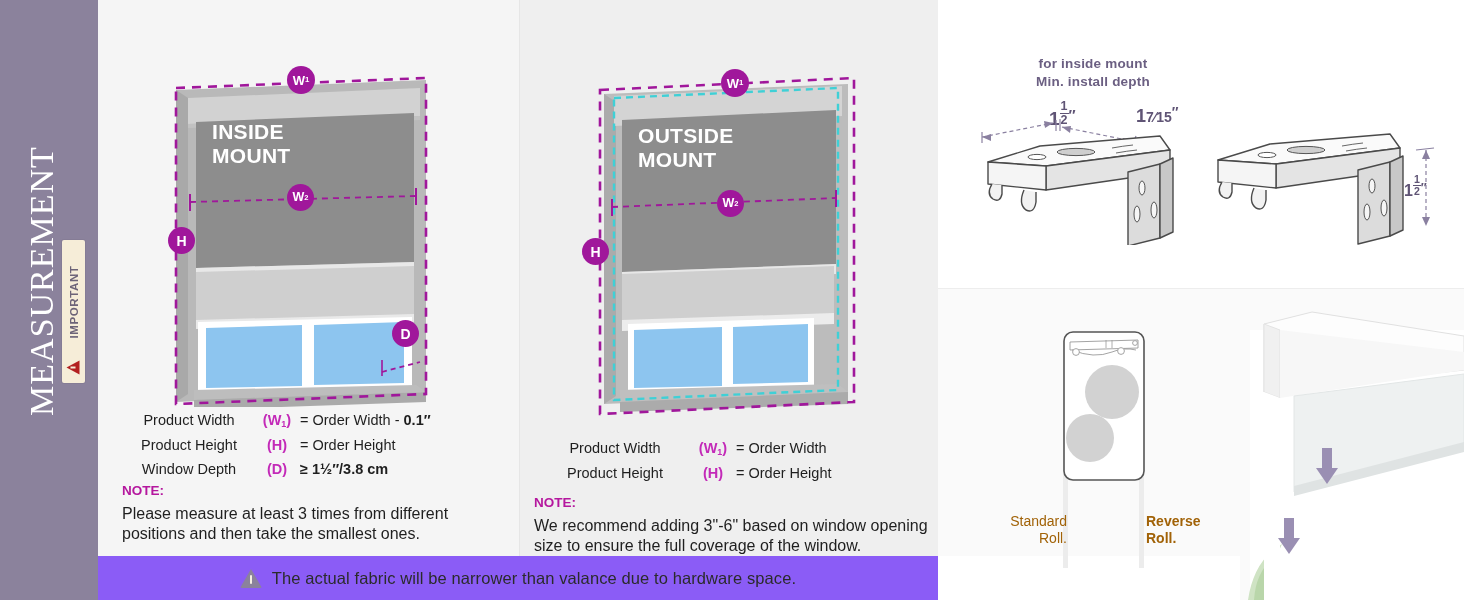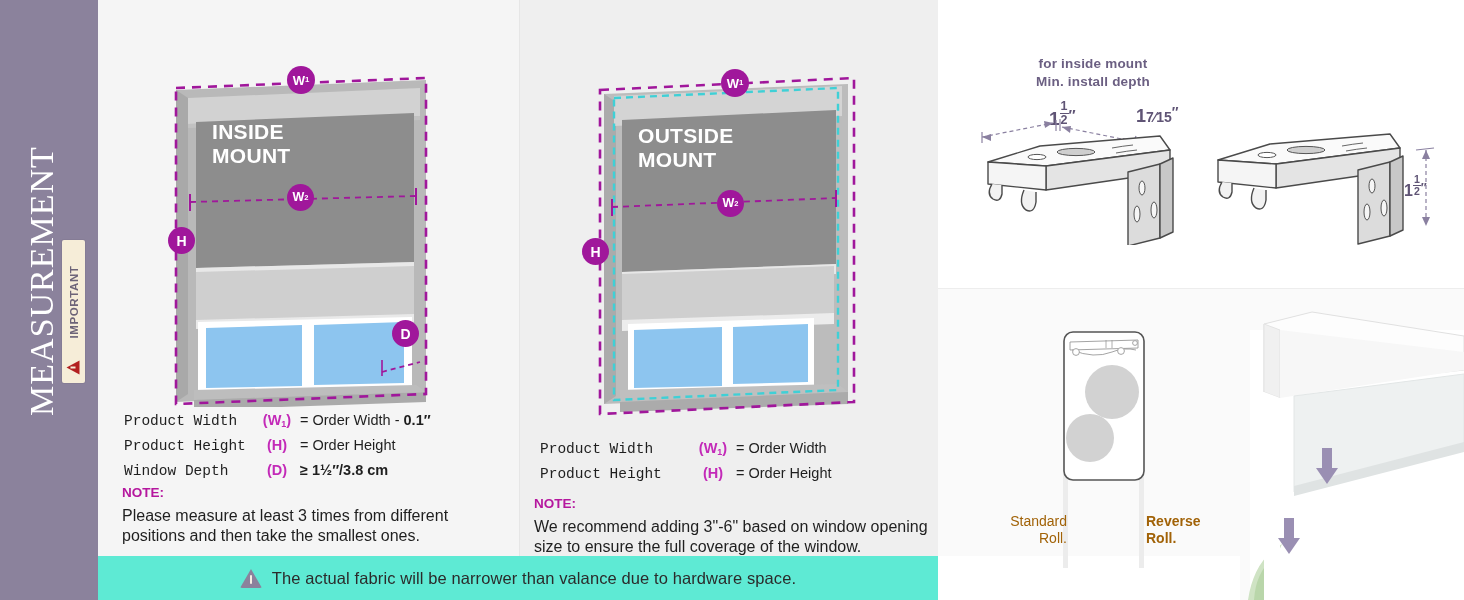--- a/index.html
+++ b/index.html
@@ -54,21 +54,21 @@
   }
 
   
   .panelA { position: absolute; left: 98px; top: 0; width: 422px; height: 556px; background: #f5f5f5; }
   .panelB { position: absolute; left: 520px; top: 0; width: 418px; height: 556px; background: #efefef; }
   .panel-divider { position: absolute; left: 519px; top: 0; width: 1px; height: 556px; background: #e6e6e6; }
 
   
   .banner {
     position: absolute; left: 98px; top: 556px; width: 840px; height: 44px;
-    background: #5eead4; display: flex; align-items: center; justify-content: center;
+    background: #8b5cf6; display: flex; align-items: center; justify-content: center;
   }
   .banner-inner { display: flex; align-items: center; gap: 10px; }
   .banner-tri {
     position: relative; width: 0; height: 0;
     border-left: 11px solid transparent;
     border-right: 11px solid transparent;
     border-bottom: 19px solid #8b829c;
     border-radius: 2px;
   }
   .banner-tri::after {
@@ -92,21 +92,21 @@
   .badge sub { font-size: .6em; vertical-align: -.22em; font-weight: bold; }
 
   .mount-label {
     position: absolute; color: #ffffff; font-weight: bold;
     font-size: 21px; line-height: 1.12; letter-spacing: .3px; z-index: 11;
   }
 
   
   .specs { position: absolute; font-size: 14.5px; color: #1f1f1f; }
   .spec-row { display: flex; align-items: baseline; margin-bottom: 8px; }
-  .spec-name { text-align: left; font-family: Liberation Mono, monospace; }
+  .spec-name { text-align: center; }
   .spec-sym { color: #c32ab8; font-weight: bold; text-align: center; }
   .spec-sym sub { font-size: .62em; vertical-align: -.2em; }
   .spec-val { }
   .spec-val b { font-weight: bold; }
   .note-head { font-weight: bold; color: #b5179e; font-size: 13.5px; margin-bottom: 6px; }
   .note-body { font-size: 16px; color: #1f1f1f; line-height: 1.28; }
 
   
   .rightTop { position: absolute; left: 938px; top: 0; width: 526px; height: 289px; background: #ffffff; }
   .rightBot { position: absolute; left: 938px; top: 289px; width: 526px; height: 267px; background: #fafafa; }

